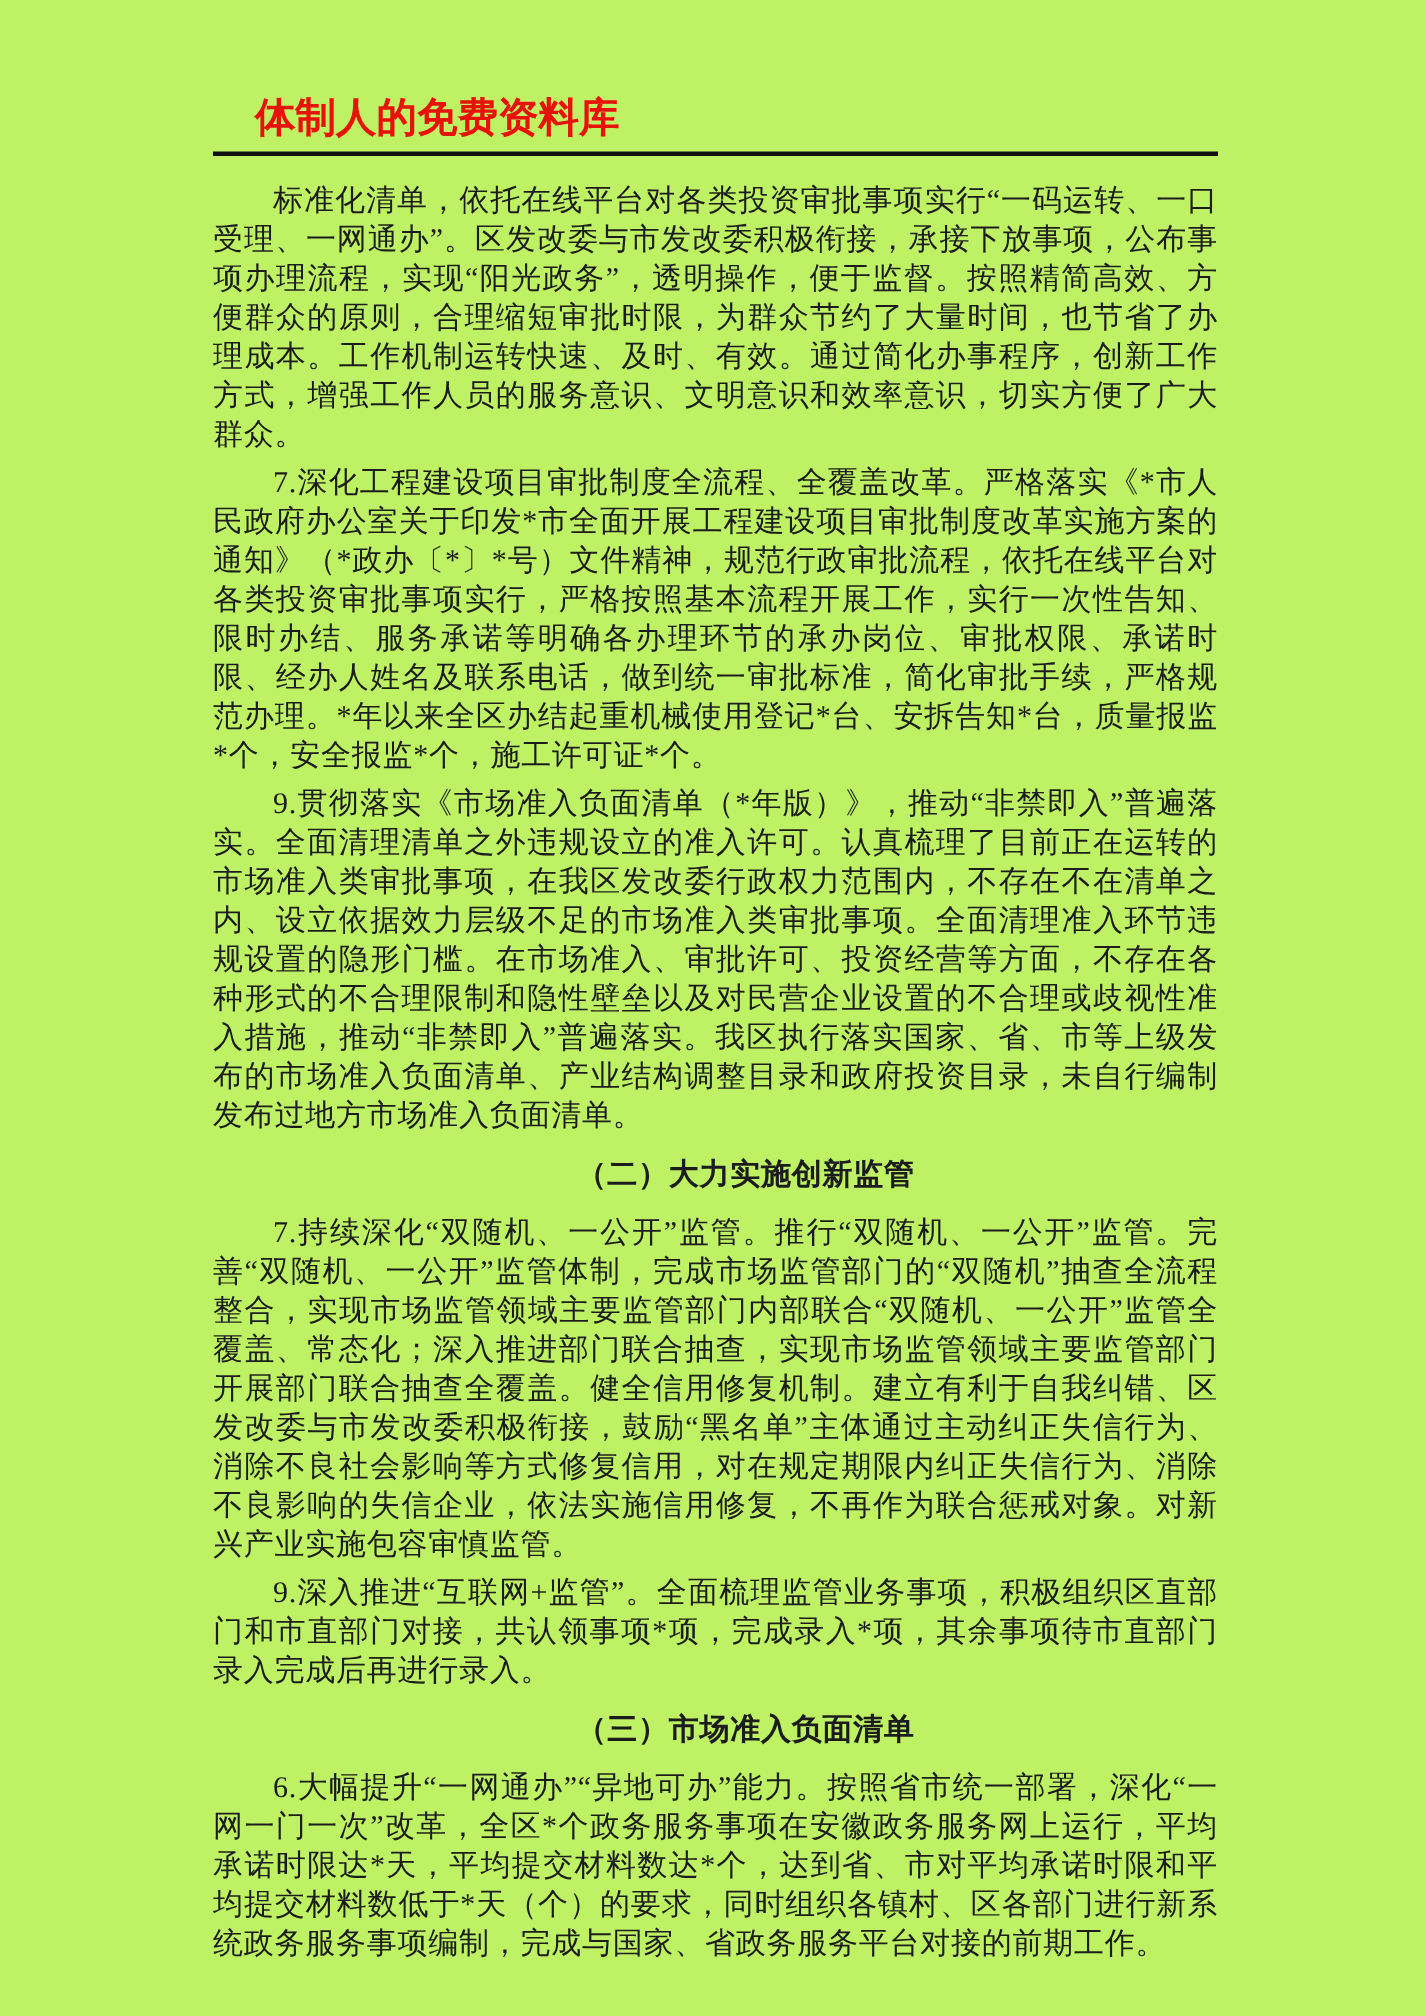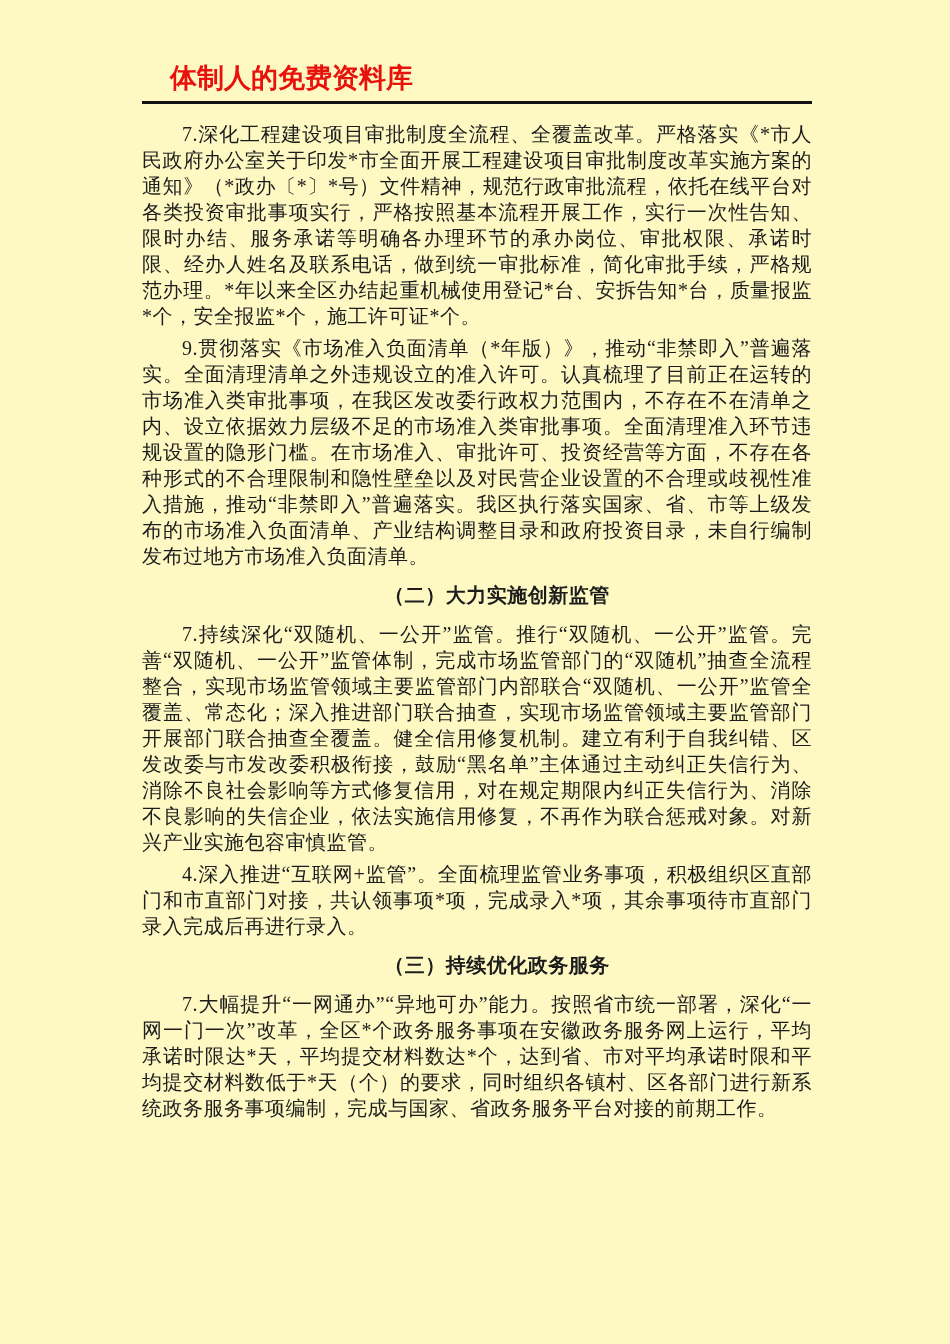--- a/index.html
+++ b/index.html
@@ -4,21 +4,21 @@
 <style>
   html, body {
     margin: 0;
     padding: 0;
     background: #ffffff;
   }
   .page {
     position: relative;
     width: 950px;
     height: 1344px;
-    background: #fef9c3;
+    background: #bef264;
     overflow: hidden;
     font-family: "Liberation Serif", "DejaVu Serif", serif;
   }
   .header-line {
     box-sizing: border-box;
     width: 670px;
     margin: 60px 0 0 142px;
     padding-bottom: 5px;
     border-bottom: 3px solid #111111;
     white-space: nowrap;
@@ -65,29 +65,30 @@
 <body>
 
 <div class="page">
 
   <div class="header-line" style="border-bottom-color: rgb(17, 17, 17);">
     <span class="brand" style="color: rgb(232, 18, 13);">体制人的免费资料库</span>
   </div>
 
   <div class="content" id="doc-body">
 
+      <p class="para"><span class="body-text">标准化清单，依托在线平台对各类投资审批事项实行“一码运转、一口受理、一网通办”。区发改委与市发改委积极衔接，承接下放事项，公布事项办理流程，实现“阳光政务”，透明操作，便于监督。按照精简高效、方便群众的原则，合理缩短审批时限，为群众节约了大量时间，也节省了办理成本。工作机制运转快速、及时、有效。通过简化办事程序，创新工作方式，增强工作人员的服务意识、文明意识和效率意识，切实方便了广大群众。</span></p>
 
       <p class="para"><span class="lead">7.深化工程建设项目审批制度全流程、全覆盖改革。</span><span class="body-text">严格落实《*市人民政府办公室关于印发*市全面开展工程建设项目审批制度改革实施方案的通知》（*政办〔*〕*号）文件精神，规范行政审批流程，依托在线平台对各类投资审批事项实行，严格按照基本流程开展工作，实行一次性告知、限时办结、服务承诺等明确各办理环节的承办岗位、审批权限、承诺时限、经办人姓名及联系电话，做到统一审批标准，简化审批手续，严格规范办理。*年以来全区办结起重机械使用登记*台、安拆告知*台，质量报监*个，安全报监*个，施工许可证*个。</span></p>
 
       <p class="para"><span class="lead">9.贯彻落实《市场准入负面清单（*年版）》，推动“非禁即入”普遍落实。</span><span class="body-text">全面清理清单之外违规设立的准入许可。认真梳理了目前正在运转的市场准入类审批事项，在我区发改委行政权力范围内，不存在不在清单之内、设立依据效力层级不足的市场准入类审批事项。全面清理准入环节违规设置的隐形门槛。在市场准入、审批许可、投资经营等方面，不存在各种形式的不合理限制和隐性壁垒以及对民营企业设置的不合理或歧视性准入措施，推动“非禁即入”普遍落实。我区执行落实国家、省、市等上级发布的市场准入负面清单、产业结构调整目录和政府投资目录，未自行编制发布过地方市场准入负面清单。</span></p>
 
       <p class="para heading"><span class="body-text">（二）大力实施创新监管</span></p>
 
       <p class="para"><span class="lead">7.持续深化“双随机、一公开”监管。</span><span class="body-text">推行“双随机、一公开”监管。完善“双随机、一公开”监管体制，完成市场监管部门的“双随机”抽查全流程整合，实现市场监管领域主要监管部门内部联合“双随机、一公开”监管全覆盖、常态化；深入推进部门联合抽查，实现市场监管领域主要监管部门开展部门联合抽查全覆盖。健全信用修复机制。建立有利于自我纠错、区发改委与市发改委积极衔接，鼓励“黑名单”主体通过主动纠正失信行为、消除不良社会影响等方式修复信用，对在规定期限内纠正失信行为、消除不良影响的失信企业，依法实施信用修复，不再作为联合惩戒对象。对新兴产业实施包容审慎监管。</span></p>
 
-      <p class="para"><span class="lead">4.深入推进“互联网+监管”</span><span class="body-text">。全面梳理监管业务事项，积极组织区直部门和市直部门对接，共认领事项*项，完成录入*项，其余事项待市直部门录入完成后再进行录入。</span></p>
+      <p class="para"><span class="lead">9.深入推进“互联网+监管”</span><span class="body-text">。全面梳理监管业务事项，积极组织区直部门和市直部门对接，共认领事项*项，完成录入*项，其余事项待市直部门录入完成后再进行录入。</span></p>
 
-      <p class="para heading"><span class="body-text">（三）持续优化政务服务</span></p>
+      <p class="para heading"><span class="body-text">（三）市场准入负面清单</span></p>
 
-      <p class="para"><span class="lead">7.大幅提升“一网通办”“异地可办”能力。</span><span class="body-text">按照省市统一部署，深化“一网一门一次”改革，全区*个政务服务事项在安徽政务服务网上运行，平均承诺时限达*天，平均提交材料数达*个，达到省、市对平均承诺时限和平均提交材料数低于*天（个）的要求，同时组织各镇村、区各部门进行新系统政务服务事项编制，完成与国家、省政务服务平台对接的前期工作。</span></p>
+      <p class="para"><span class="lead">6.大幅提升“一网通办”“异地可办”能力。</span><span class="body-text">按照省市统一部署，深化“一网一门一次”改革，全区*个政务服务事项在安徽政务服务网上运行，平均承诺时限达*天，平均提交材料数达*个，达到省、市对平均承诺时限和平均提交材料数低于*天（个）的要求，同时组织各镇村、区各部门进行新系统政务服务事项编制，完成与国家、省政务服务平台对接的前期工作。</span></p>
     </div>
 
 </div>
 
 </body></html>

